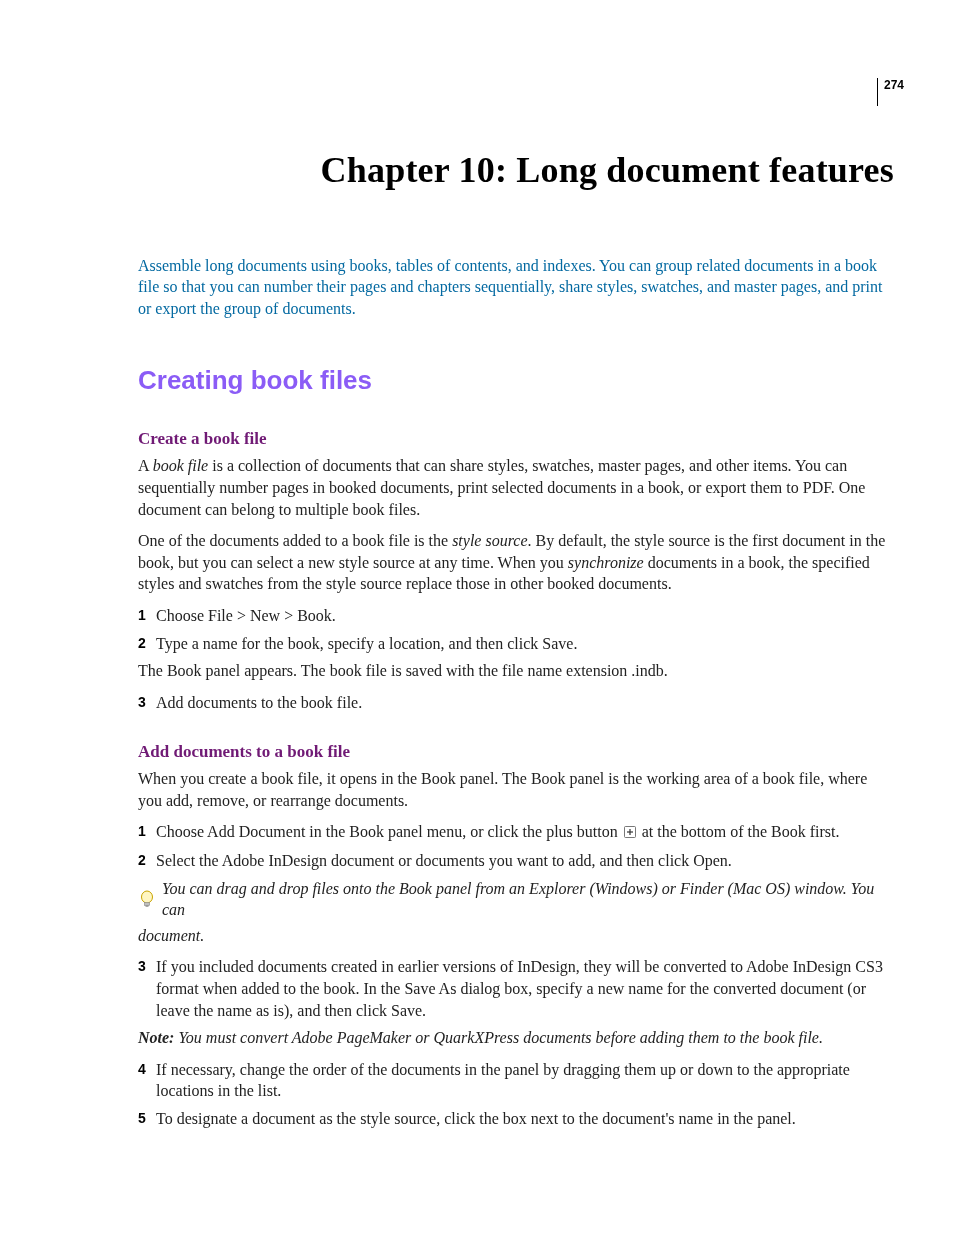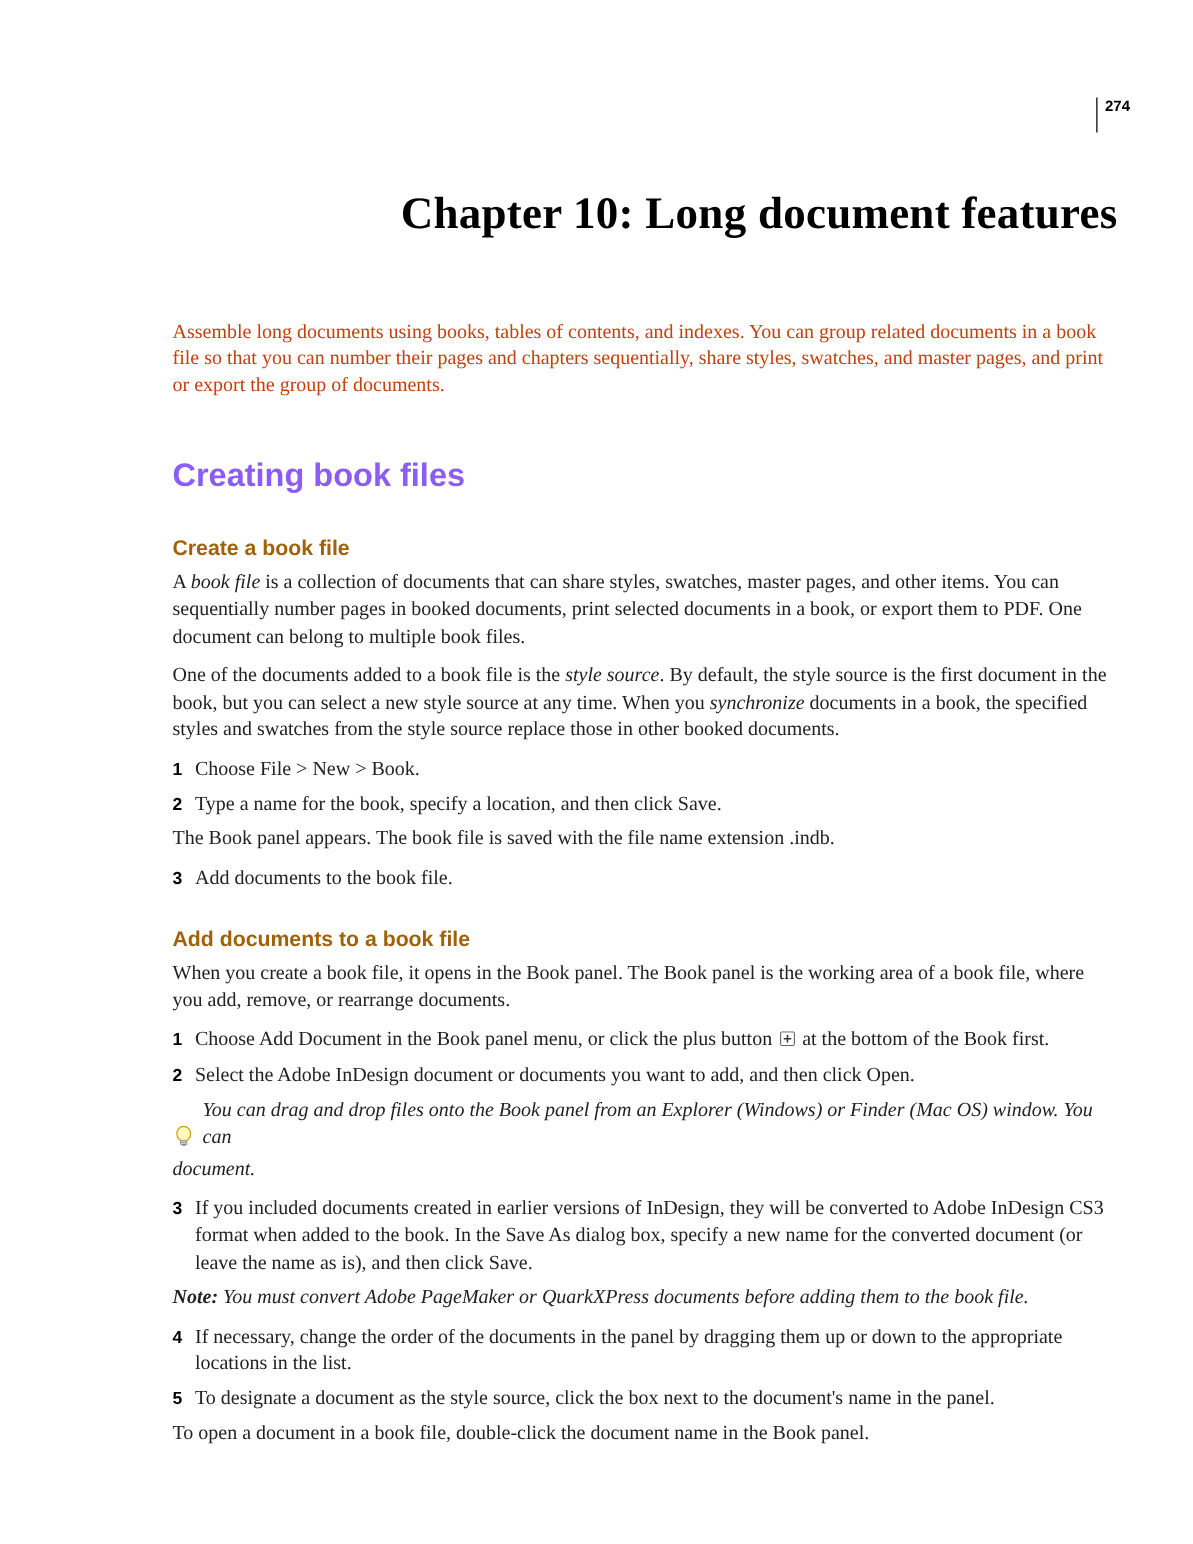--- a/index.html
+++ b/index.html
@@ -37,35 +37,35 @@
     font-weight: 700;
     font-size: 36px;
     margin: 68px 0 60px 0;
     color: #000;
     letter-spacing: 0.2px;
     text-align: right;
   }
   p.intro {
     font-size: 16px;
     margin: 0 0 44px 0;
-    color: #c2410c;
+    color: #0369a1;
   }
   h2.section {
     font-family: "Myriad Pro", "Segoe UI", Arial, sans-serif;
     font-weight: 700;
     font-size: 26px;
     margin: 0 0 30px 0;
     color: #8b5cf6;
   }
   h3.subsection {
-    font-family: Liberation Sans, sans-serif;
+    font-family: Liberation Serif, serif;
     font-weight: 700;
     font-size: 17px;
     margin: 18px 0 4px 0;
-    color: #a16207;
+    color: #701a75;
   }
   p.body {
     margin: 0 0 10px 0;
   }
   p.body.first {
     margin-top: 0;
   }
   .numitem {
     display: flex;
     align-items: flex-start;
@@ -80,21 +80,21 @@
     flex: 0 0 18px;
     line-height: 1.5;
   }
   .numitem .txt {
     flex: 1;
   }
   .italic { font-style: italic; }
   .bold-italic { font-style: italic; font-weight: 700; }
   .tip {
     display: flex;
-    align-items: flex-end;
+    align-items: center;
     margin: 6px 0 10px 0;
   }
   .tip .bulb {
     flex: 0 0 24px;
     width: 24px;
     padding-top: 2px;
   }
   .tip .bulb svg { display: block; }
   .tip .tiptext {
     flex: 1;
@@ -201,15 +201,14 @@
   <div class="numitem">
     <span class="num">4</span>
     <span class="txt">If necessary, change the order of the documents in the panel by dragging them up or down to the appropriate locations in the list.</span>
   </div>
 
   <div class="numitem">
     <span class="num">5</span>
     <span class="txt">To designate a document as the style source, click the box next to the document's name in the panel.</span>
   </div>
 
-  <p class="body">To open a document in a book file, double-click the document name in the Book panel.</p>
 
 </div>
 
 </body></html>

